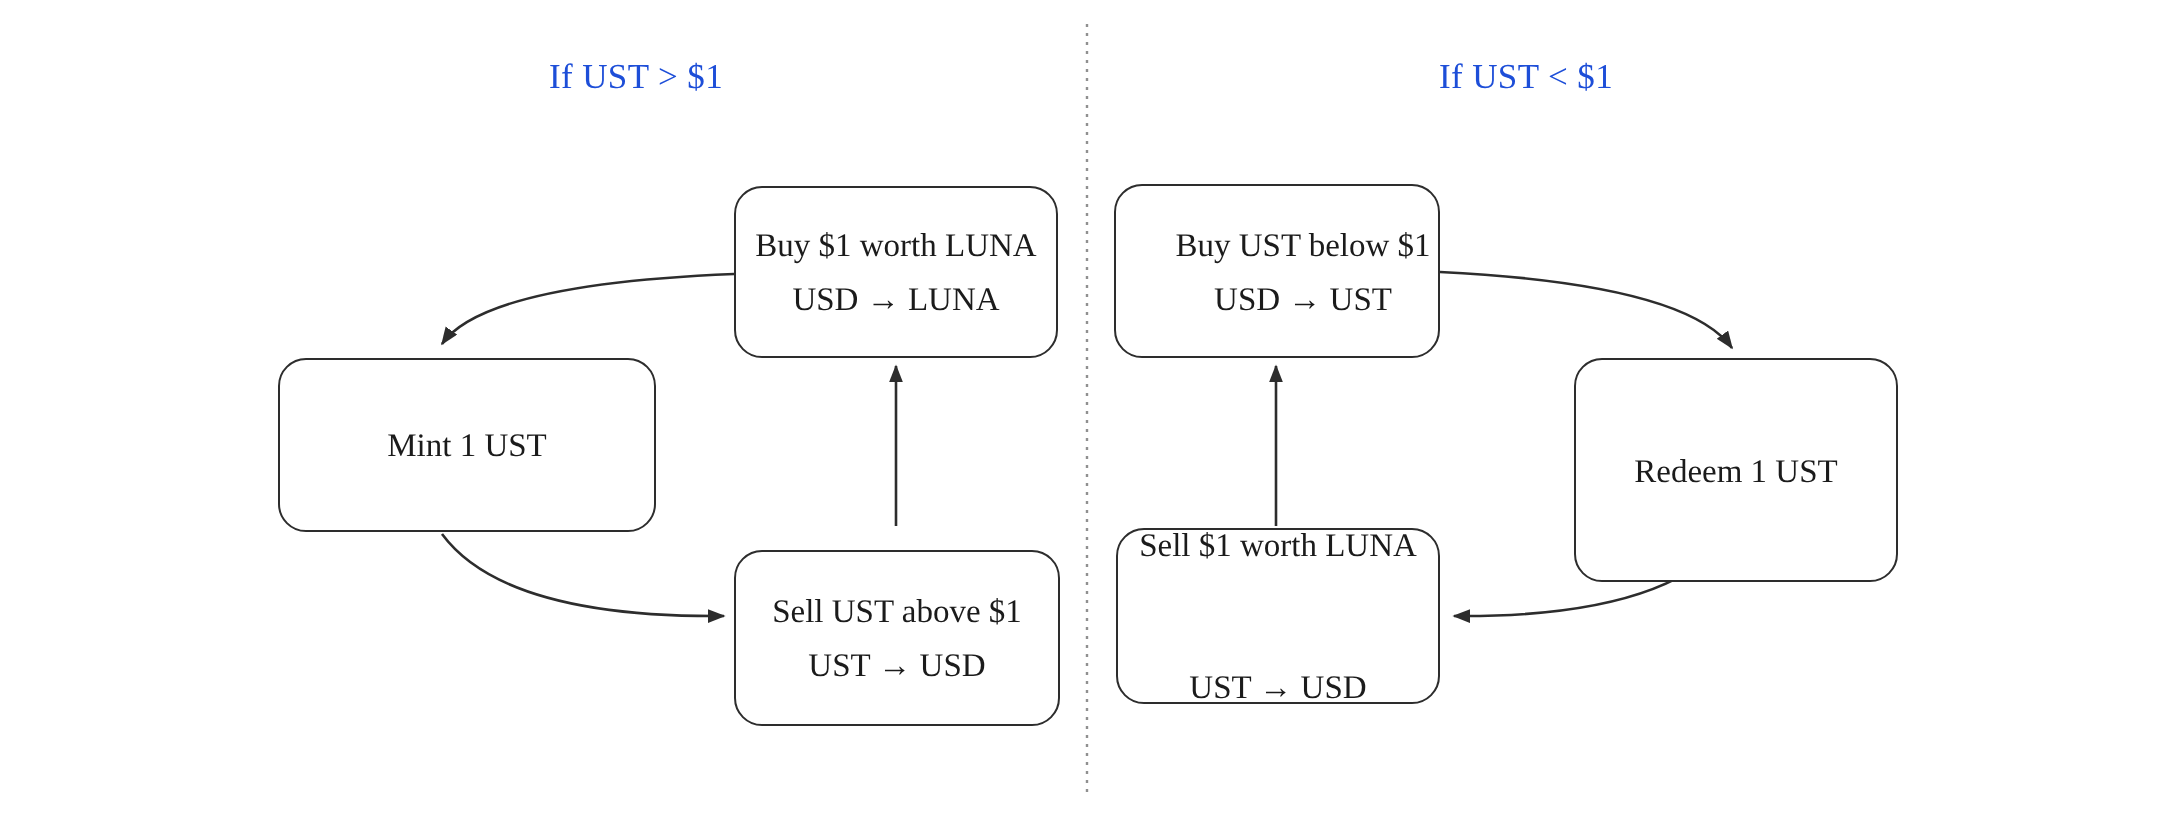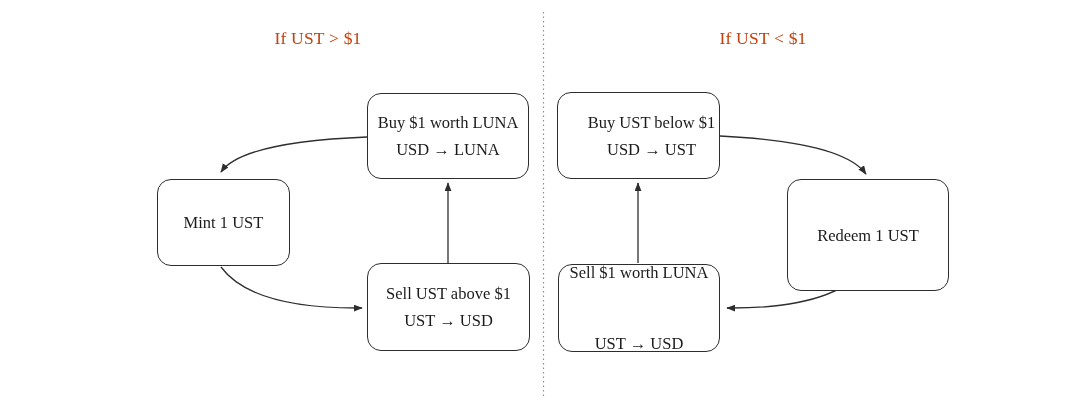--- a/index.html
+++ b/index.html
@@ -11,43 +11,43 @@
     font-family: "Liberation Serif", serif;
     color: #1b1b1b;
     overflow: hidden;
   }
   .panel-title {
     position: absolute;
     width: 220px;
     text-align: center;
     font-size: 17.5px;
     letter-spacing: 0.2px;
-    color: #c2410c;
+    color: #1d4ed8;
   }
   .title-left  { left: 208px; top: 28px; }
   .title-right { left: 653px; top: 28px; }
   .node {
     position: absolute;
     box-sizing: border-box;
     border: 1.5px solid #2d2d2d;
     border-radius: 14px;
     background: #ffffff;
     display: flex;
     flex-direction: column;
     align-items: center;
     justify-content: center;
     text-align: center;
     font-size: 16.5px;
     line-height: 27px;
     padding: 4px 6px;
   }
   .node span { display: block; white-space: nowrap; }
   .n-buy-luna   { left: 367px; top:  93px; width: 162px; height: 86px; }
-  .n-mint-ust   { left: 139px; top: 179px; width: 133px; height: 87px; margin-left: 18px; }
-  .n-sell-ust   { left: 367px; top: 263px; width: 163px; height: 88px; }
+  .n-mint-ust   { left: 139px; top: 179px; width: 189px; height: 87px; }
+  .n-sell-ust   { left: 367px; top: 275px; width: 163px; height: 88px; }
   .n-buy-ust    { left: 557px; top:  92px; width: 163px; height: 87px; padding-left: 32px; }
   .n-redeem-ust { left: 787px; top: 179px; width: 162px; height: 112px; }
   .n-sell-luna  { left: 558px; top: 264px; width: 162px; height: 88px; gap: 44px; }
   svg.overlay {
     position: absolute;
     left: 0; top: 0;
     width: 1080px; height: 409px;
     pointer-events: none;
   }
 </style>

